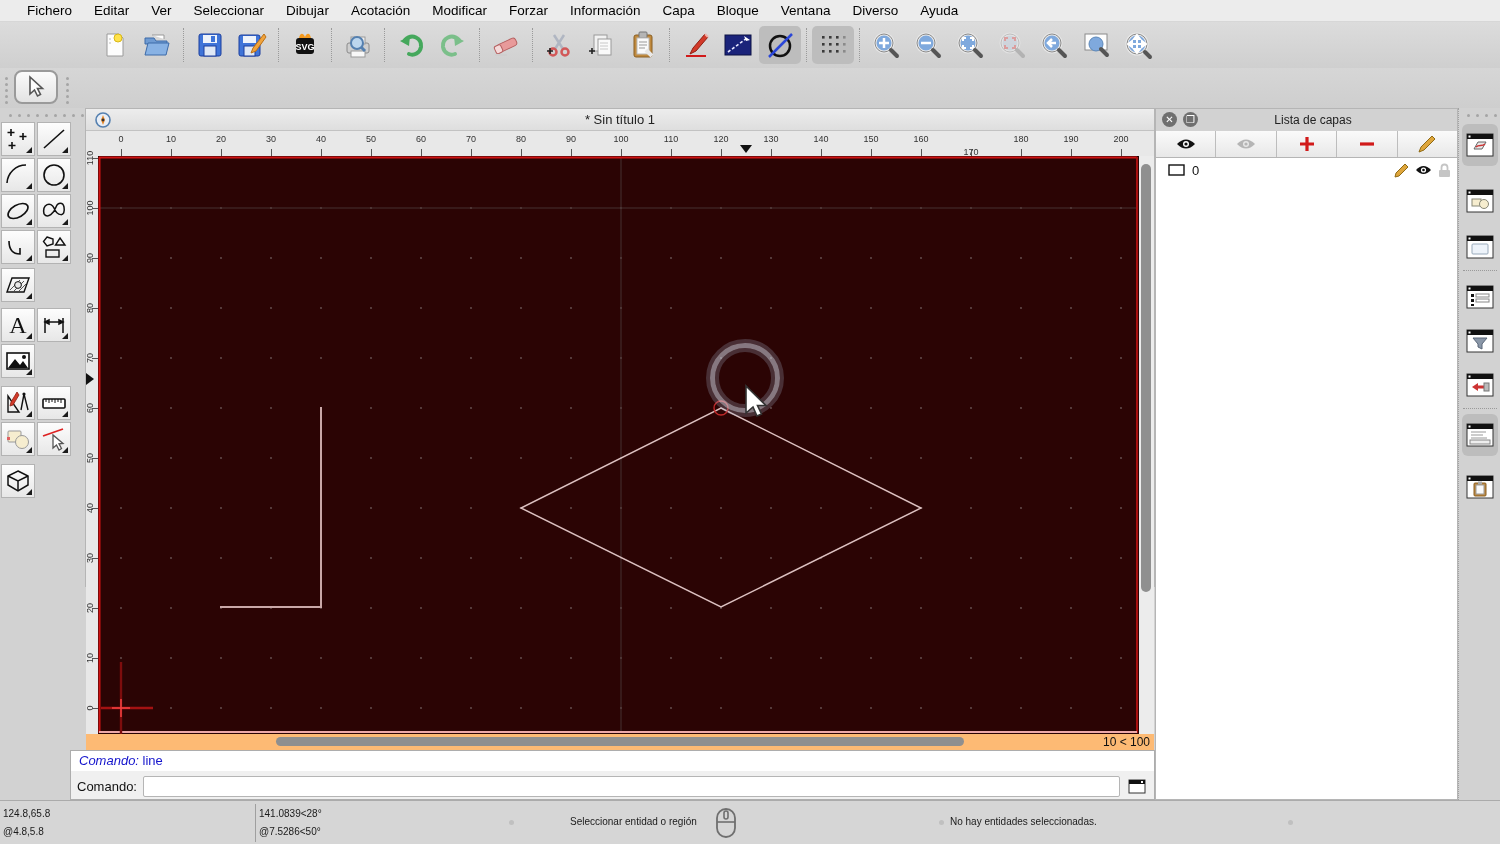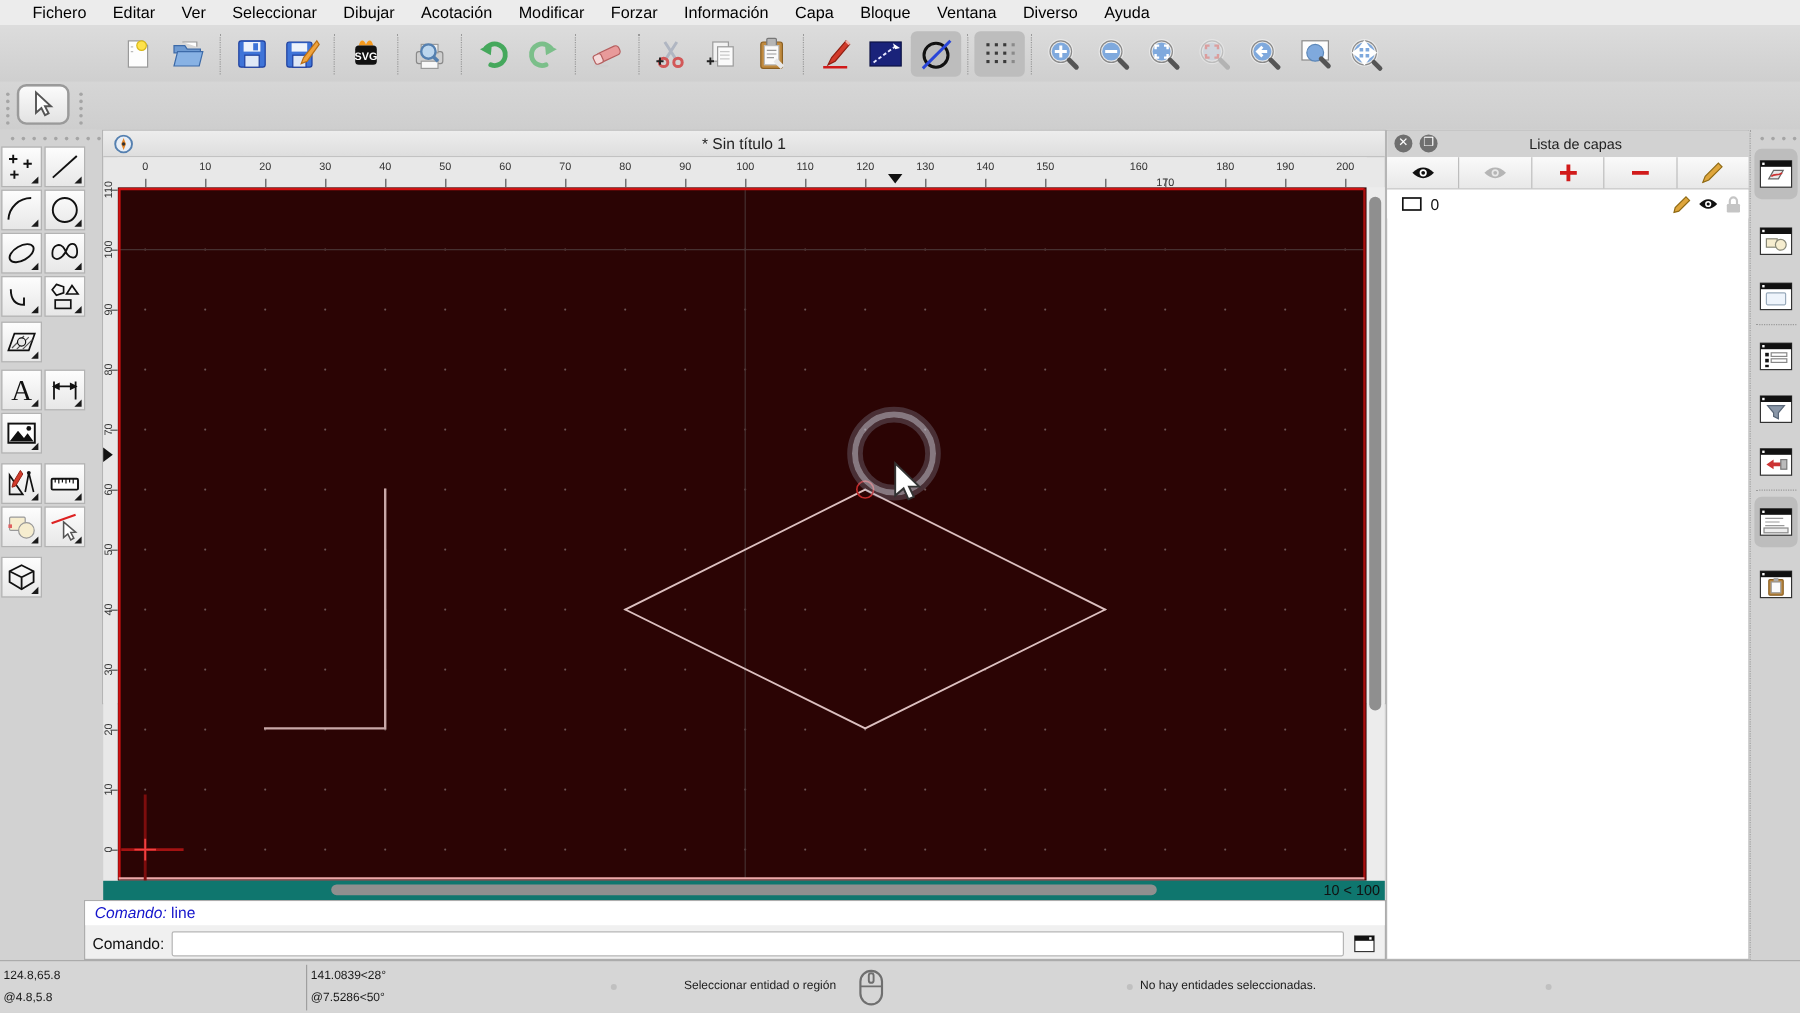--- a/index.html
+++ b/index.html
@@ -57,21 +57,21 @@
     background:#e8e8e8; font-size:9px; color:#333; overflow:visible;}
   .ytick-label { position:absolute; width:30px; height:12px; line-height:12px; text-align:center;
     left:-11px; transform:rotate(-90deg); }
   .ytick-mark { position:absolute; right:0; width:6px; height:1px; background:#555; }
   #ymarker { position:absolute; left:0px; width:0; height:0;
     border-top:6px solid transparent; border-bottom:6px solid transparent; border-left:8px solid #111;}
   #canvas-wrap { position:absolute; left:12px; top:47px; width:1041px; height:578px; }
   #vscroll { position:absolute; left:1053px; top:47px; width:15px; height:578px; background:#ececec;}
   #vscroll .thumb { position:absolute; left:2px; top:8px; width:10px; height:428px;
     background:#8f8f8f; border-radius:5px;}
-  #hscroll { position:absolute; left:0px; top:625px; width:1068px; height:16px; background:#0f766e;
+  #hscroll { position:absolute; left:0px; top:625px; width:1068px; height:16px; background:#fdba74;
     display:flex; align-items:center;}
   #hscroll .thumb { position:absolute; left:190px; top:3px; width:688px; height:9px;
     background:#8f8f8f; border-radius:5px;}
   #grid-status { position:absolute; right:4px; top:1px; font-size:12px; color:#111; }
 
   
   #cmd-dock { position:absolute; left:70px; top:750px; width:1085px; height:50px;
     background:#f0f0f0; border:1px solid #adadad; }
   #cmd-history { position:absolute; left:0; top:0; width:1083px; height:20px; background:#ffffff;
     font-size:13px; color:#1414cc; padding:2px 0 0 8px;}
@@ -519,21 +519,21 @@
       <span class="xtick-label" style="left: 573px;">110</span>
       <span class="xtick-mark" style="left: 573px;"></span>
       <span class="xtick-label" style="left: 623px;">120</span>
       <span class="xtick-mark" style="left: 623px;"></span>
       <span class="xtick-label" style="left: 673px;">130</span>
       <span class="xtick-mark" style="left: 673px;"></span>
       <span class="xtick-label" style="left: 723px;">140</span>
       <span class="xtick-mark" style="left: 723px;"></span>
       <span class="xtick-label" style="left: 773px;">150</span>
       <span class="xtick-mark" style="left: 773px;"></span>
-      <span class="xtick-label" style="left: 823px; margin-left: 28px;">160</span>
+      <span class="xtick-label" style="left: 823px;">160</span>
       <span class="xtick-mark" style="left: 823px;"></span>
       <span class="xtick-label" style="left: 873px; margin-top: 13px;">170</span>
       <span class="xtick-mark" style="left: 873px;"></span>
       <span class="xtick-label" style="left: 923px;">180</span>
       <span class="xtick-mark" style="left: 923px;"></span>
       <span class="xtick-label" style="left: 973px;">190</span>
       <span class="xtick-mark" style="left: 973px;"></span>
       <span class="xtick-label" style="left: 1023px;">200</span>
       <span class="xtick-mark" style="left: 1023px;"></span>
     </div>

